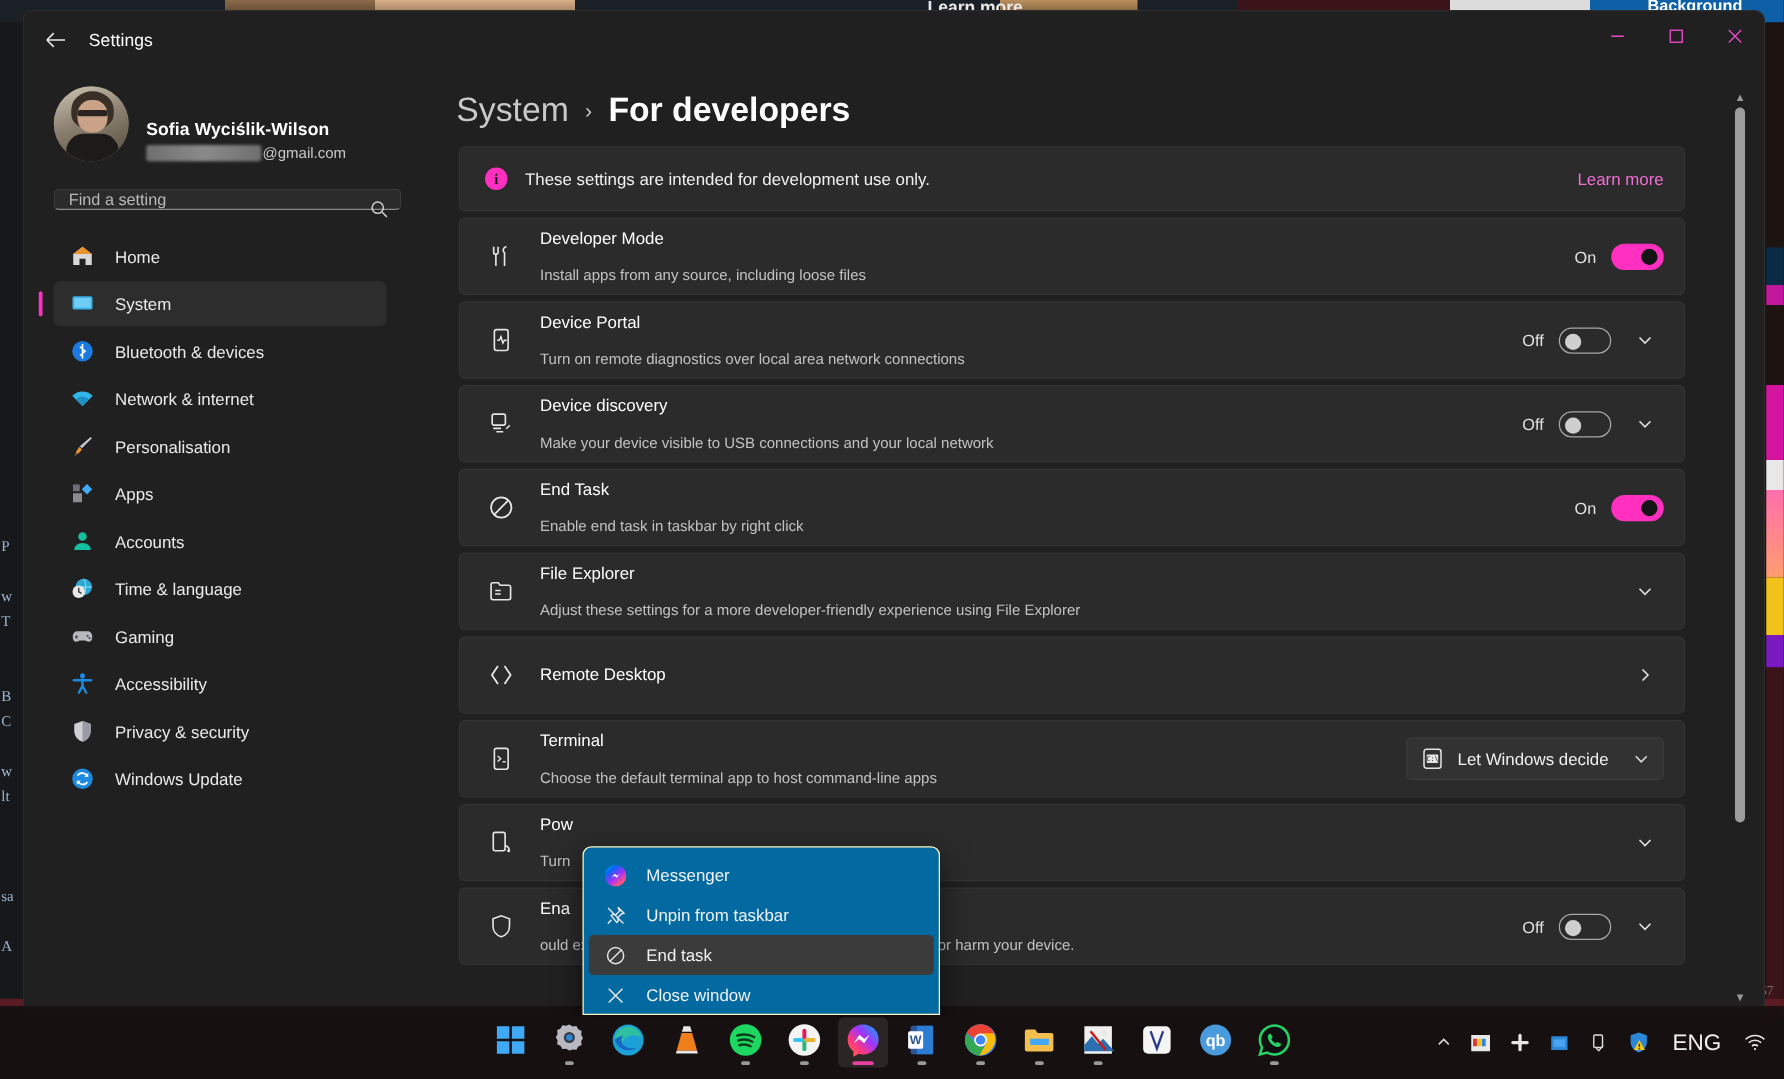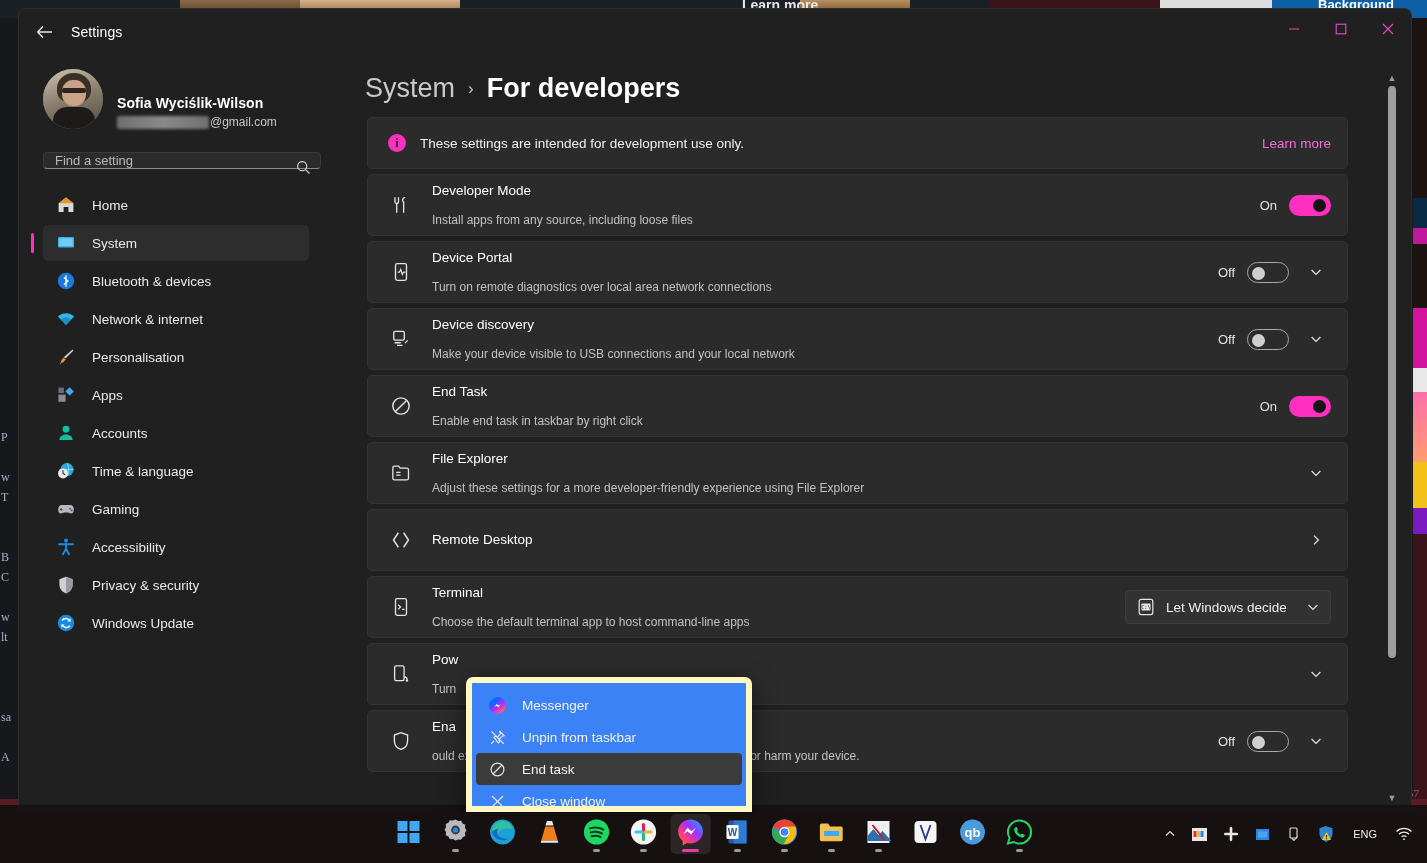--- a/index.html
+++ b/index.html
@@ -243,22 +243,22 @@
   .sb-thumb {
     position: absolute; left: 0; top: 0;
     width: 8px; height: 572px;
     background: #9d9d9d; border-radius: 4px; cursor: pointer;
   }
 
   
   #ctx-menu {
     position: absolute; left: 447px; top: 668px;
     width: 286px; height: 135px;
-    background: #3b82f6;
-    border: 6px solid #fef9c3;
+    background: #0369a1;
+    border: 1px solid #fef9c3;
     border-radius: 7px 7px 0 0;
     padding: 6px 4px 0 4px;
     box-shadow: 0 8px 24px rgba(0,0,0,.55);
     z-index: 40;
     overflow: hidden;
   }
   .ctx-item {
     height: 32px; display: flex; align-items: center;
     border-radius: 4px; padding-left: 12px; cursor: pointer;
   }
@@ -291,21 +291,21 @@
     width: 7px; height: 3px; border-radius: 2px; background: #9a9a9a;
   }
   .tb-app.active .tb-dot { width: 17px; background: #e5409e; }
   #tb-right {
     position: absolute; right: 8px; display: flex; align-items: center; gap: 3px;
   }
   .tray-btn {
     height: 36px; border-radius: 4px; padding: 0 6px;
     display: flex; align-items: center; justify-content: center; cursor: pointer;
   }
-  .tray-lang { color: #f0f0f0; font-size: 11px; padding: 0 9px; }
+  .tray-lang { color: #f0f0f0; font-size: 18px; padding: 0 9px; }
 </style>
 </head>
 <body>
 
 <div id="desktop">
 
   <div class="bg-browser-strip">
     <div class="bg-photo" style="left:180px;width:120px;background:linear-gradient(180deg,#8a6a4a,#4a3524);"></div>
     <div class="bg-photo" style="left:300px;width:160px;background:linear-gradient(180deg,#d8b08a,#7a5a3a);"></div>
     <div class="bg-photo" style="left:800px;width:110px;background:linear-gradient(180deg,#b98f5e,#5c4025);"></div>

